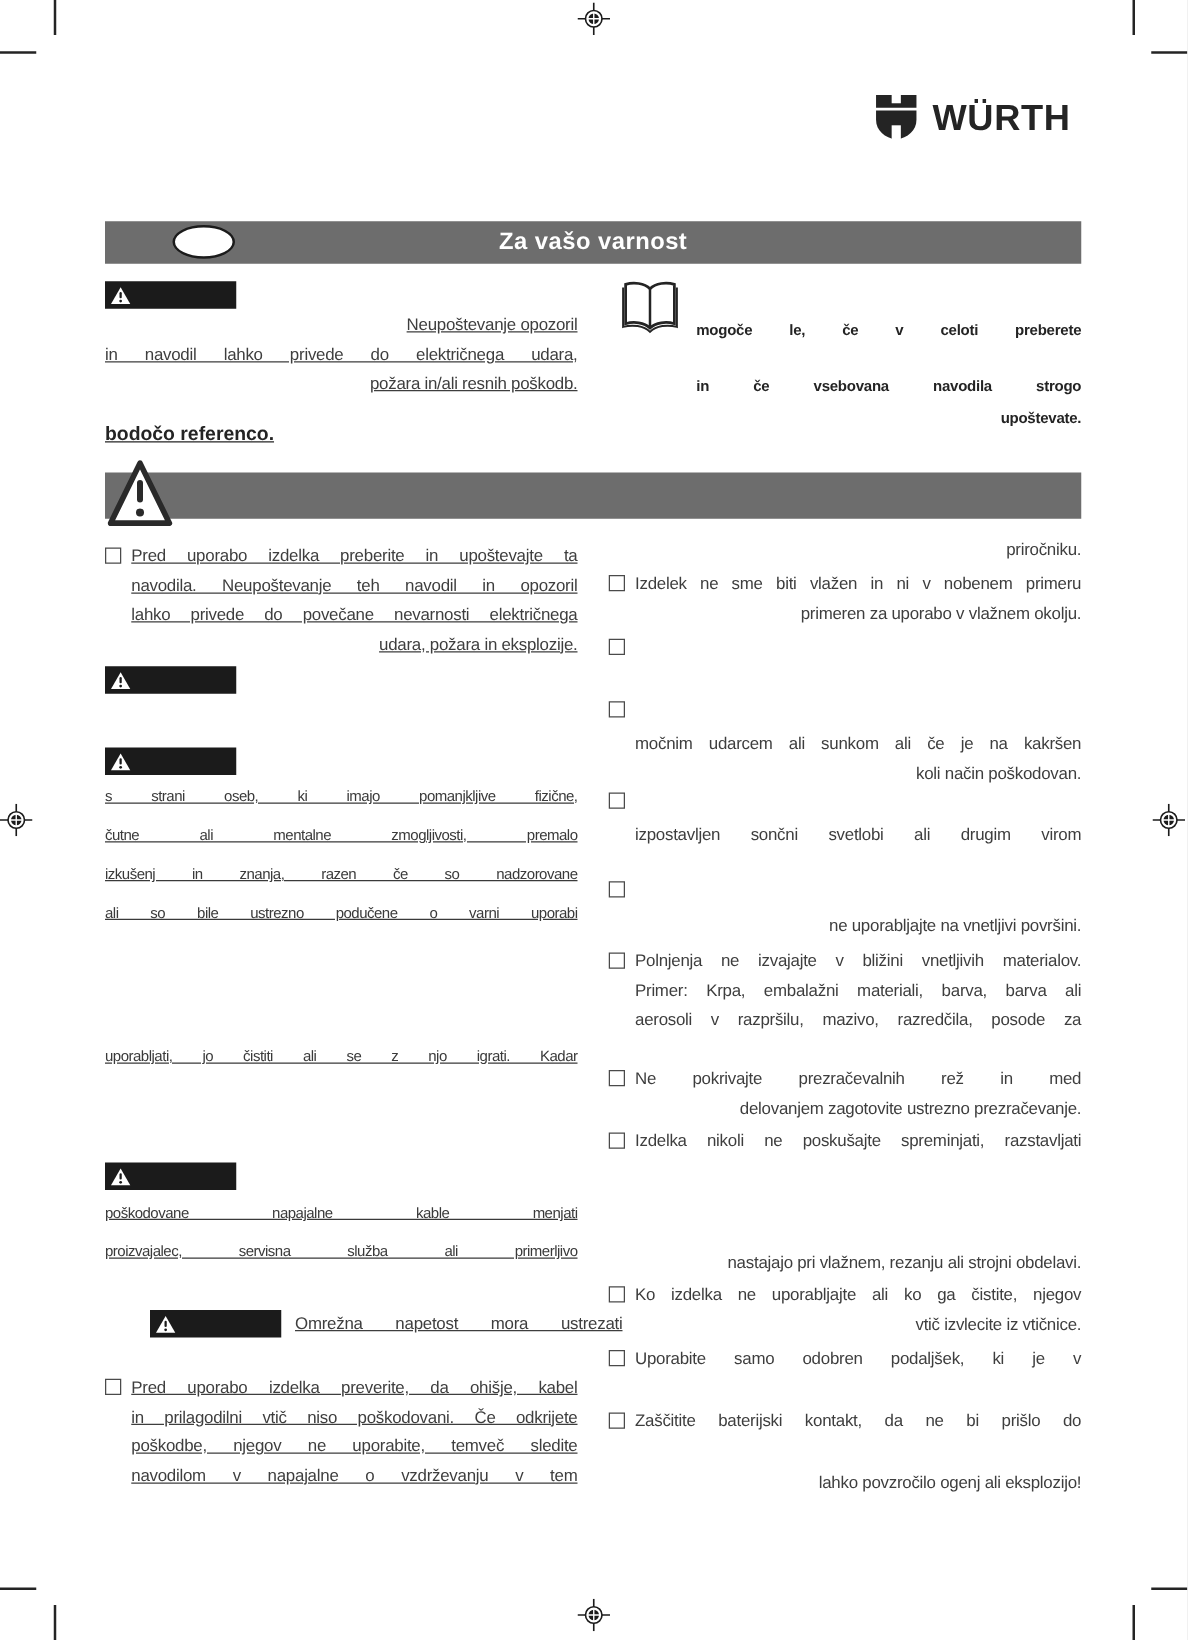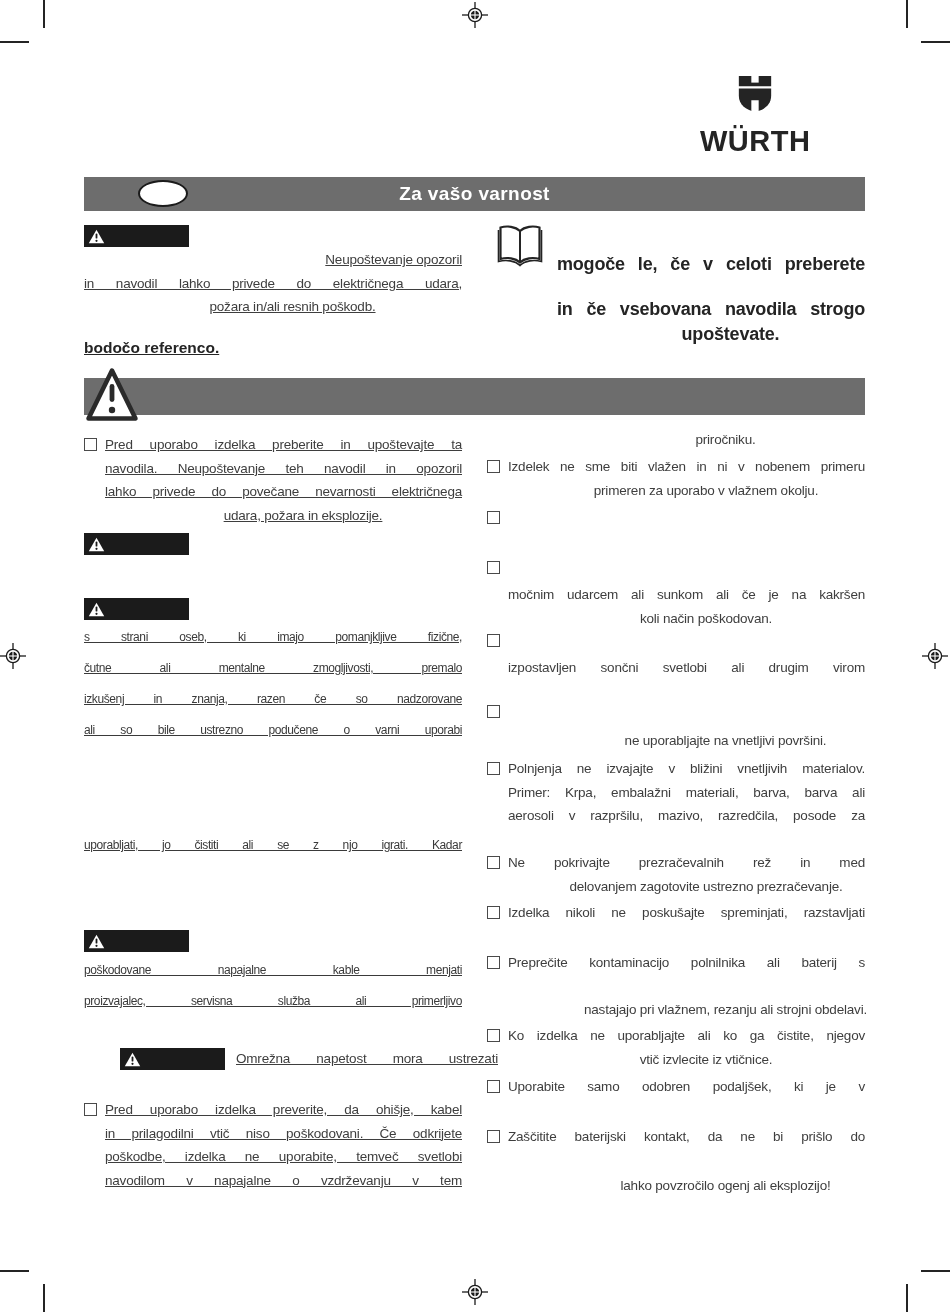--- a/index.html
+++ b/index.html
@@ -5,42 +5,42 @@
   html,body{margin:0;padding:0;background:#e8e8e8;}
   .page{position:relative;width:950px;height:1312px;background:#ffffff;margin:0 auto;
         font-family:"Liberation Sans",sans-serif;color:#3e3e3e;overflow:hidden;}
   .abs{position:absolute;}
   .lcol{position:absolute;left:84px;width:378px;text-decoration:underline;}
   .rcol{position:absolute;left:487px;width:378px;}
   .rcol.ind{left:508px;width:357px;}
   .txt{font-size:13.5px;line-height:23.5px;letter-spacing:-0.2px;}
   .lg{font-size:12px;line-height:31px;letter-spacing:-0.4px;color:#3a3a3a;}
   .s{text-align:justify;text-align-last:justify;}
-  .n{text-align:center;margin-left:39px;}
+  .n{text-align:right;}
   .right{text-align:right;}
   .bold{font-weight:bold;color:#242424;}
   .item{display:flex;gap:8px;}
   .item .cb{margin-top:5px;}
   .itext{flex:1;}
   .cb{width:13px;height:13px;border:1.6px solid #4a4a4a;box-sizing:border-box;flex:none;background:#fff;}
   .cb.abs{position:absolute;}
   .warnbar{position:absolute;width:105px;height:22px;background:#1b1b1b;display:flex;align-items:center;
            padding-left:4px;box-sizing:border-box;}
   .warnbar.inline{position:static;flex:none;}
   .graybar{position:absolute;left:84px;width:781px;background:#6d6d6d;}
   .headerbar{top:177px;height:34px;display:flex;align-items:center;justify-content:center;}
   .bar2{top:378px;height:37px;}
   .ellipse{position:absolute;left:54px;top:3px;width:50px;height:27px;background:#fff;
            border:2px solid #1b1b1b;border-radius:50%;box-sizing:border-box;}
   .title{color:#ffffff;font-size:19px;font-weight:bold;letter-spacing:0.4px;}
   .cropV{position:absolute;width:1.5px;height:28px;background:#242424;}
   .cropH{position:absolute;width:29px;height:1.5px;background:#242424;}
   .mainsrow{display:flex;gap:11px;align-items:flex-start;padding-left:36px;}
   .mainsrow .mtext{flex:1;margin-top:-1px;}
-  .logo{position:absolute;left:700px;top:76px;display:flex;align-items:center;gap:12px;flex-direction:column;}
+  .logo{position:absolute;left:700px;top:76px;display:flex;align-items:flex-end;gap:12px;}
   .logotext{font-size:29px;font-weight:800;color:#242424;letter-spacing:0.5px;line-height:34px;}
 </style>
 </head>
 <body>
 
 <div class="page">
 
   <svg class="abs" style="left:462px;top:2px" width="26" height="26">
       <line x1="13" y1="0" x2="13" y2="26" stroke="#1b1b1b" stroke-width="1.3"></line>
       <line x1="0" y1="13" x2="26" y2="13" stroke="#1b1b1b" stroke-width="1.3"></line>
@@ -110,21 +110,21 @@
     <div class="s">in navodil lahko privede do električnega udara,</div>
     <div class="n">požara in/ali resnih poškodb.</div>
   </div>
   <div class="lcol bold" style="top:339px;font-size:15.5px">bodočo referenco.</div>
 
   <svg class="abs" style="left:497px;top:224px" width="46" height="44" viewBox="0 0 46 44">
     <path d="M23 7 C18.5 2.5 10 1.5 3.5 3.5 V35 C10 33 18.5 34 23 38.5 C27.5 34 36 33 42.5 35 V3.5 C36 1.5 27.5 2.5 23 7 Z" fill="none" stroke="#242424" stroke-width="2.2"></path>
     <path d="M23 7 V38.5" stroke="#242424" stroke-width="2"></path>
     <path d="M1.5 6 V37.5 C9 35.5 18 36.5 23 41.5 C28 36.5 37 35.5 44.5 37.5 V6" fill="none" stroke="#242424" stroke-width="1.6"></path>
   </svg>
-  <div class="abs bold" style="left:557px;top:252px;width:308px;font-size:18px;line-height:25px;letter-spacing:-0.2px">
+  <div class="abs bold" style="left:557px;top:252px;width:308px;font-size:12px;line-height:25px;letter-spacing:-0.2px">
     <div class="s">mogoče le, če v celoti preberete</div>
     <div style="margin-top:20px">
       <div class="s">in če vsebovana navodila strogo</div>
       <div class="n">upoštevate.</div>
     </div>
   </div>
 
   <div class="graybar bar2"></div>
   <svg class="abs" style="left:85px;top:366px" width="54" height="58" viewBox="0 0 54 58">
     <path d="M27 4.5 L50.5 52.5 H3.5 Z" fill="#ffffff" stroke="#2a2a2a" stroke-width="4.5" stroke-linejoin="round"></path>
@@ -188,21 +188,21 @@
         </svg>
     </div>
     <div class="mtext txt s">Omrežna napetost mora ustrezati</div>
   </div>
 
   <div class="lcol txt item" style="top:1098px">
     <div class="cb"></div>
     <div class="itext">
       <div class="s">Pred uporabo izdelka preverite, da ohišje, kabel</div>
       <div class="s">in prilagodilni vtič niso poškodovani. Če odkrijete</div>
-      <div class="s">poškodbe, izdelka ne uporabite, temveč svetlobi</div>
+      <div class="s">poškodbe, njegov ne uporabite, temveč sledite</div>
       <div class="s">navodilom v napajalne o vzdrževanju v tem</div>
     </div>
   </div>
 
   <div class="rcol ind txt n" style="top:428px">priročniku.</div>
 
   <div class="rcol txt item" style="top:455px">
     <div class="cb"></div>
     <div class="itext">
       <div class="s">Izdelek ne sme biti vlažen in ni v nobenem primeru</div>
@@ -239,24 +239,20 @@
       <div class="s">Ne pokrivajte prezračevalnih rež in med</div>
       <div class="n">delovanjem zagotovite ustrezno prezračevanje.</div>
     </div>
   </div>
 
   <div class="rcol txt item" style="top:901px">
     <div class="cb"></div>
     <div class="itext s">Izdelka nikoli ne poskušajte spreminjati, razstavljati</div>
   </div>
 
-  <div class="rcol txt item" style="top:951px">
-    <div class="cb"></div>
-    <div class="itext s">Preprečite kontaminacijo polnilnika ali baterij s</div>
-  </div>
   <div class="rcol ind txt n" style="top:998px">nastajajo pri vlažnem, rezanju ali strojni obdelavi.</div>
 
   <div class="rcol txt item" style="top:1075px">
     <div class="cb"></div>
     <div class="itext s">Uporabite samo odobren podaljšek, ki je v</div>
   </div>
 
   <div class="rcol txt item" style="top:1024px">
     <div class="cb"></div>
     <div class="itext">

